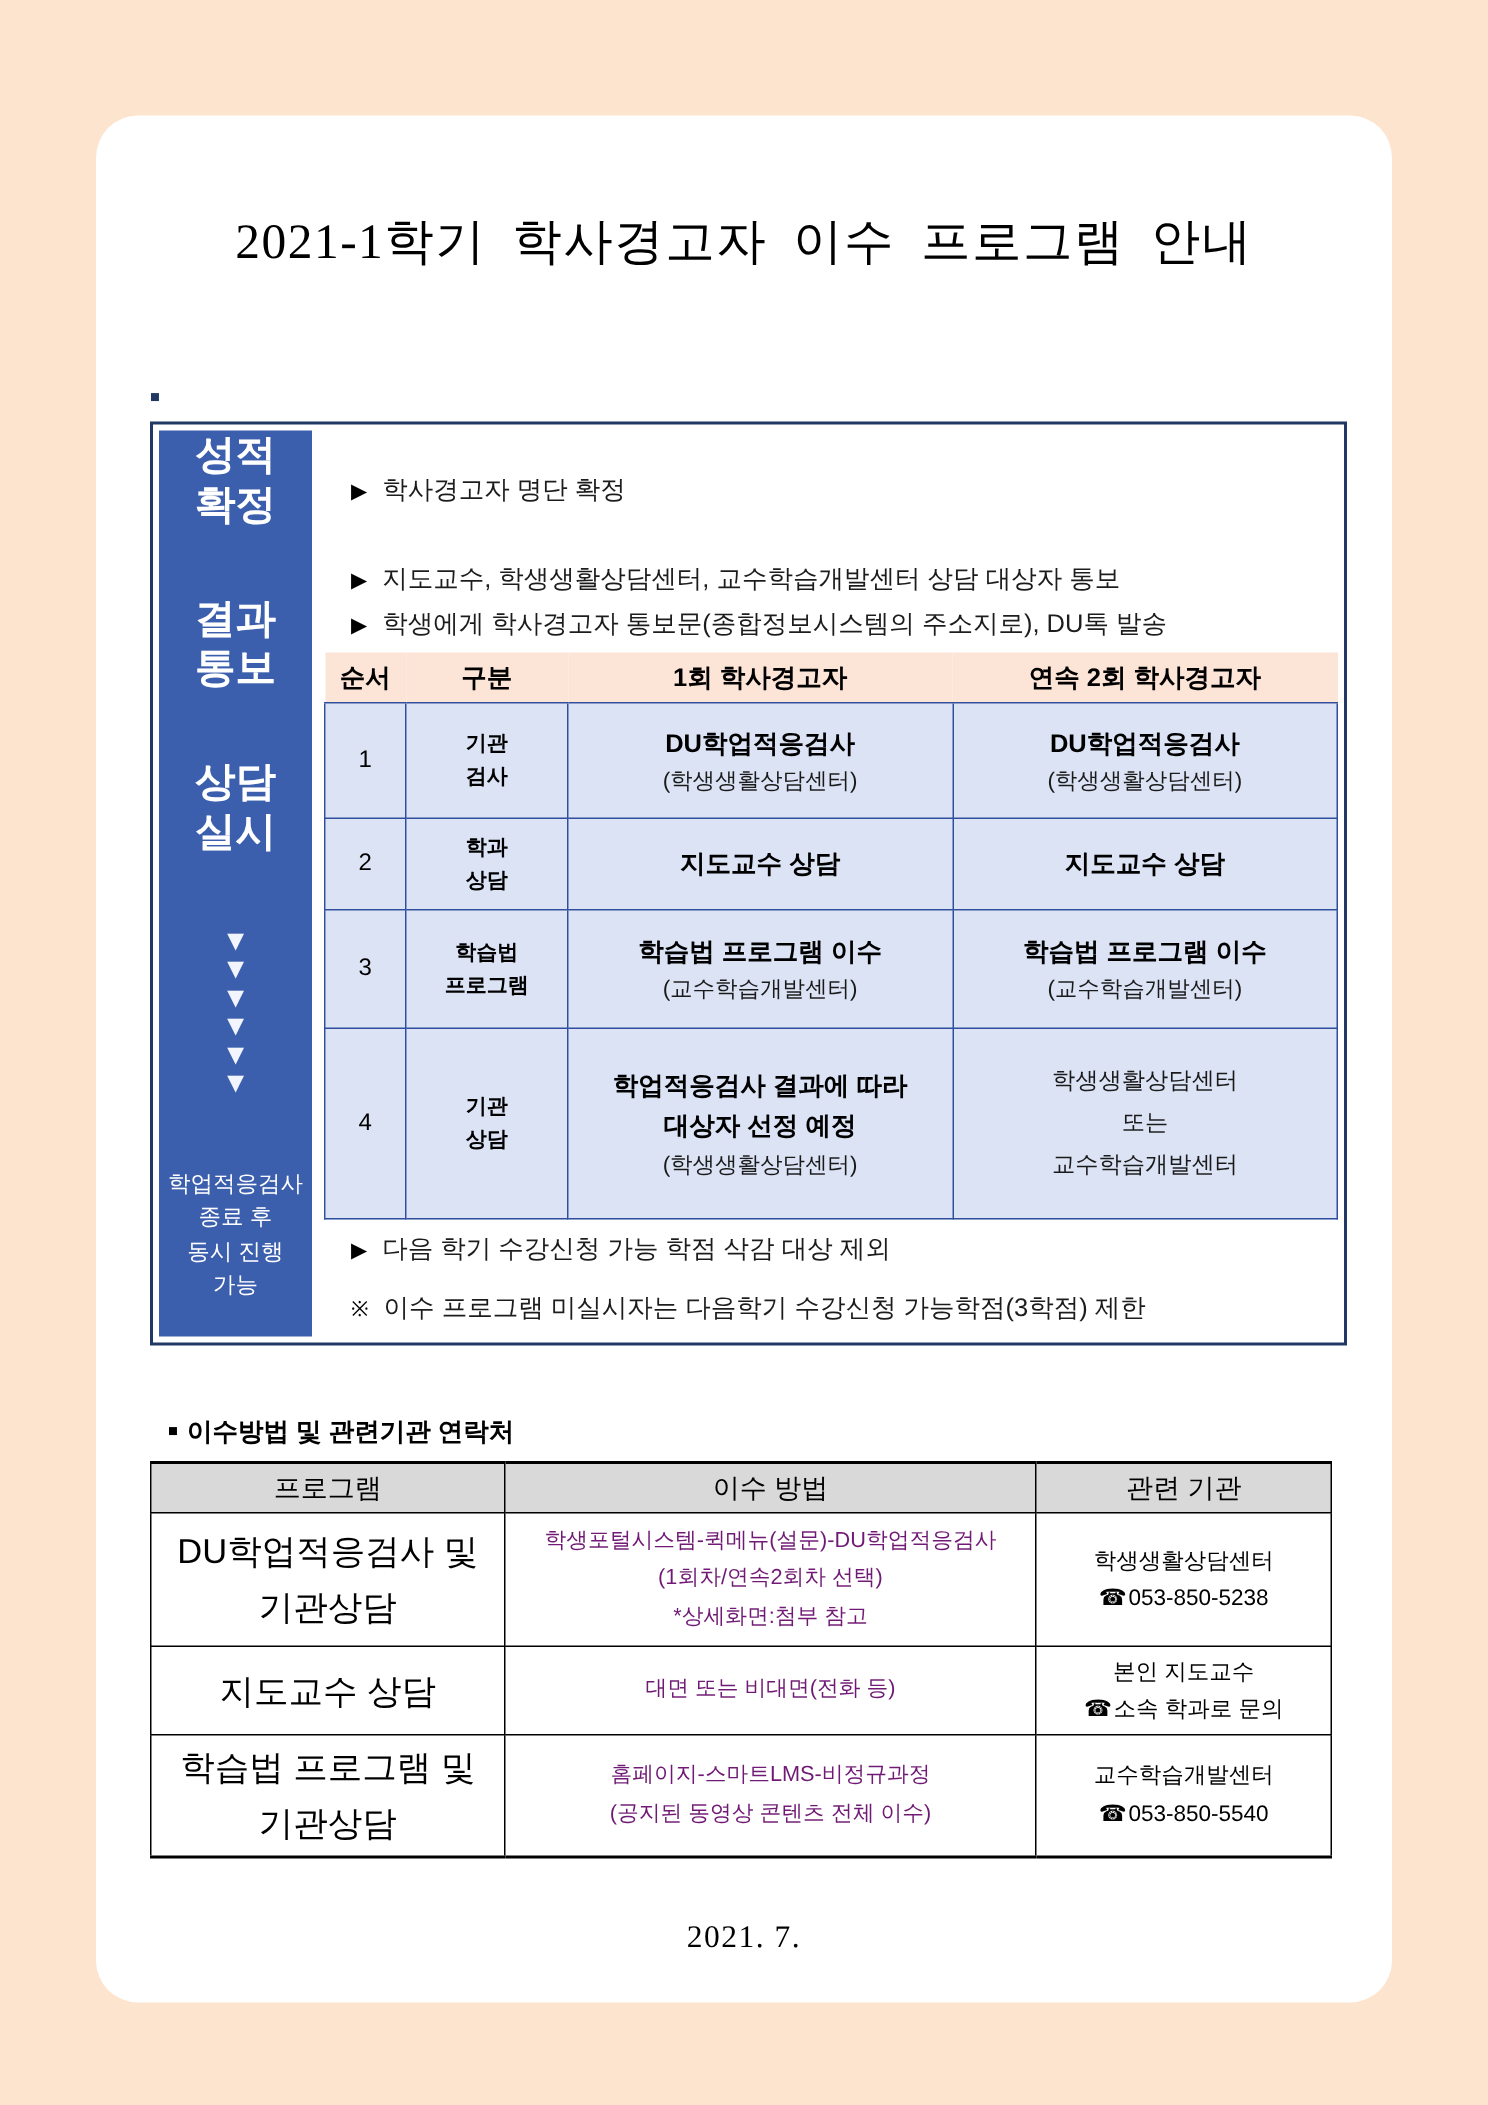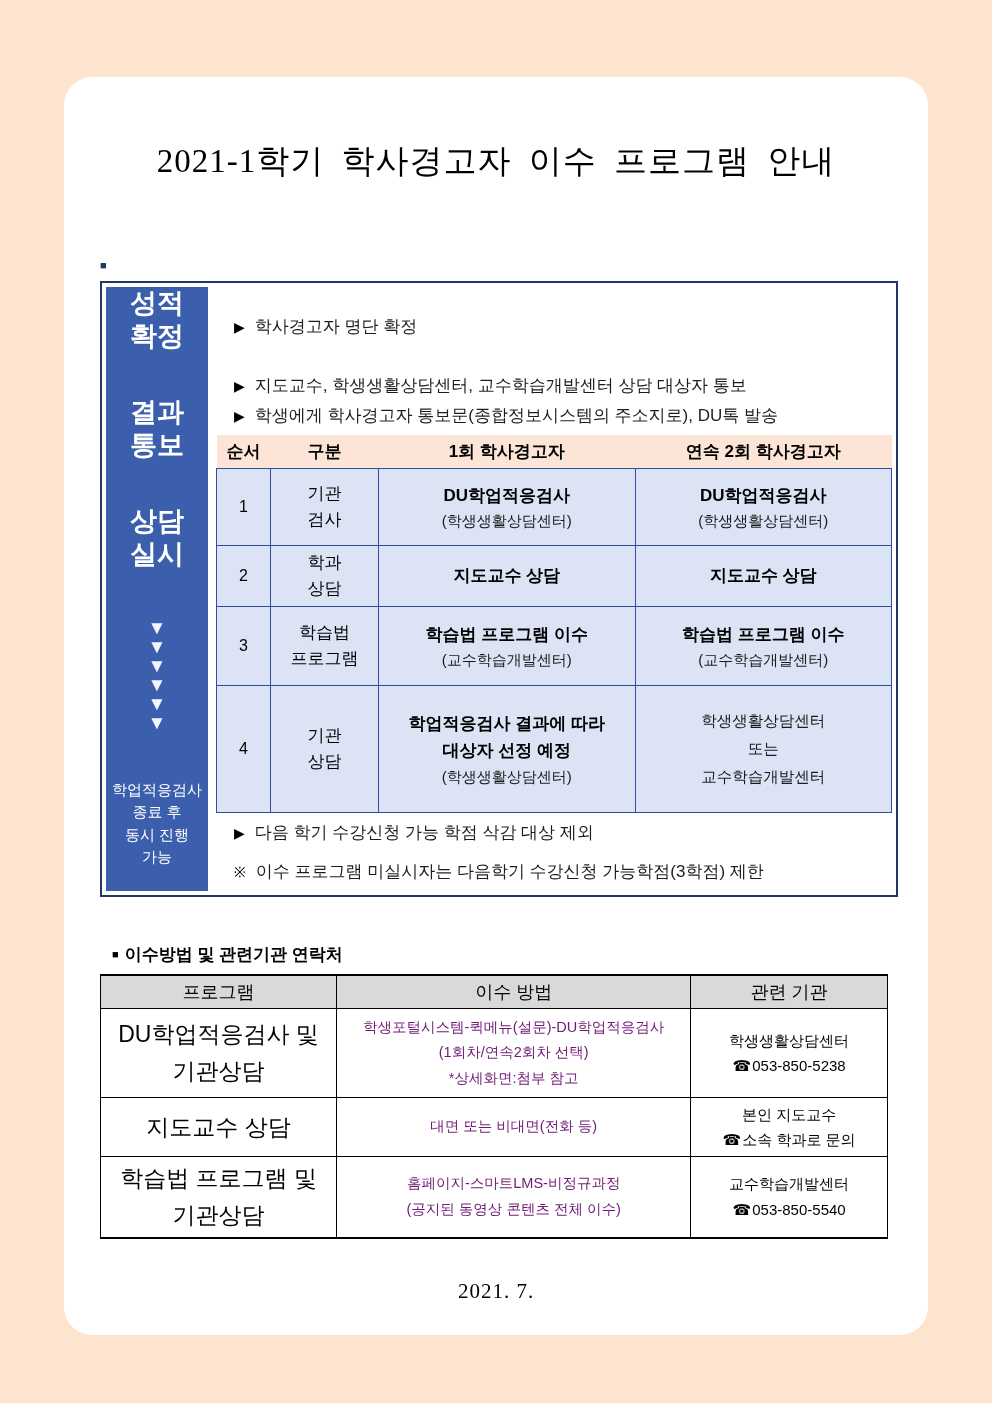--- a/index.html
+++ b/index.html
@@ -84,21 +84,21 @@
     font-size:17px;font-weight:700;color:#000;
     height:33px;padding:0;
   }
   table.inner td{
     background:#dce3f5;
     border:1px solid #2f4f9e;
     text-align:center;vertical-align:middle;
     padding:2px 4px;color:#000;
   }
   td.c-no{font-size:16px;}
-  td.c-type div{font-size:17px;font-weight:400;line-height:1.55;}
+  td.c-type div{font-size:14px;font-weight:700;line-height:1.55;}
   .cell-main{font-size:17px;font-weight:700;line-height:1.6;}
   .cell-sub{font-size:15px;font-weight:400;line-height:1.55;color:#1a1a1a;}
   .cell-plain{font-size:15.5px;font-weight:400;line-height:1.8;color:#1a1a1a;}
   tr.r1 td{height:72px;}
   tr.r2 td{height:56px;}
   tr.r3 td{height:74px;}
   tr.r4 td{height:122px;}
   
   table.contact{
     border-collapse:collapse;

